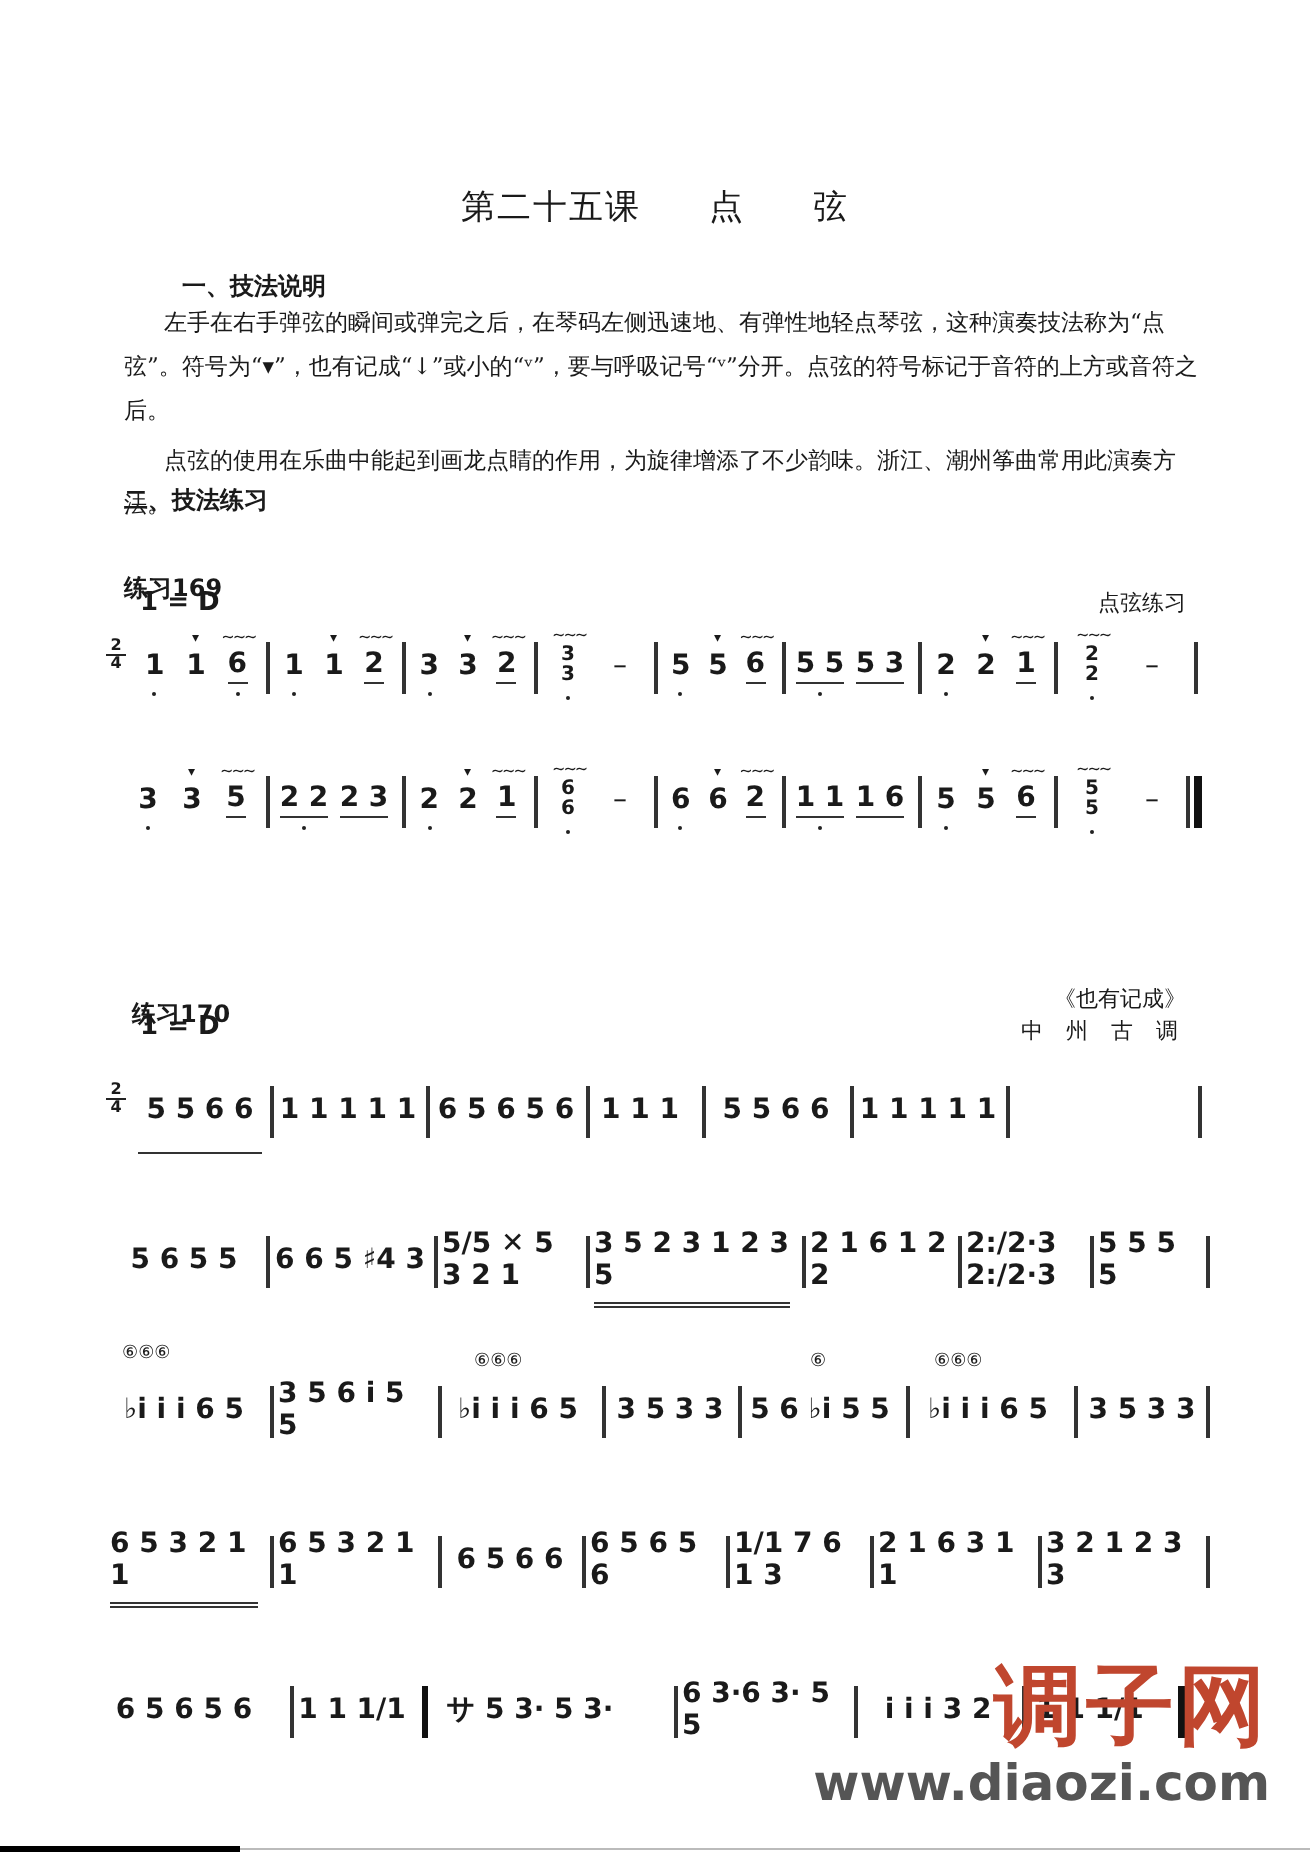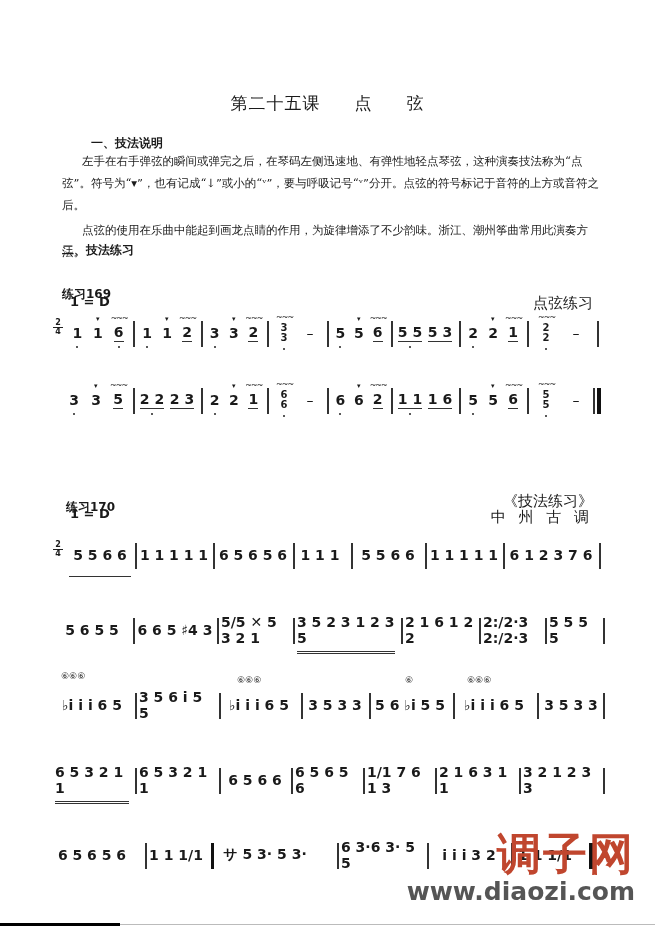--- a/index.html
+++ b/index.html
@@ -6,21 +6,21 @@
   body { width:655px; height:928px; position:relative; overflow:hidden;
          font-family:"DejaVu Serif", serif; color:#1a1a1a; }
   .abs { position:absolute; }
   .title { left:0; width:655px; top:92px; text-align:center; font-size:17px;
            font-family:"DejaVu Sans", sans-serif; letter-spacing:1px; }
   .title .gap { display:inline-block; width:34px; }
   .h2 { font-family:"DejaVu Sans", sans-serif; font-weight:bold; font-size:12px; }
   .para { font-size:11.5px; line-height:22px; left:62px; width:548px; text-indent:20px; }
   .key { font-family:"DejaVu Sans", sans-serif; font-size:12px; }
   .key b { font-weight:bold; font-size:13px; }
-  .right-note { font-size:15px; text-align:right; }
+  .right-note { font-size:11px; text-align:right; }
   .staff { left:55px; width:548px; height:40px; }
   .meter { position:absolute; left:-2px; top:6px; font-family:"DejaVu Sans",sans-serif; font-weight:bold;
            font-size:8px; line-height:8px; text-align:center; width:10px; }
   .meter span { display:block; }
   .meter span:first-child { border-bottom:1px solid #222; }
   .measure { position:absolute; top:0; height:40px; display:flex; align-items:center; justify-content:space-around;
              font-family:"DejaVu Sans", sans-serif; font-weight:bold; font-size:14px; }
   .bar { position:absolute; top:8px; width:1.5px; height:26px; background:#333; }
   .bar.final { width:4px; background:#111; }
   .bar.rep { width:3px; background:#111; }
@@ -150,41 +150,40 @@
   <div class="measure" style="left:476px; width:60px;">
     <span class="note" style="font-size:10px;line-height:10px;"><span class="wavy">~~~</span>5<br>5<i class="dot-below"></i></span>
     <span class="note dash">–</span>
   </div>
   <div class="bar" style="left:538px;"></div>
   <div class="bar final" style="left:542px;"></div>
 </div>
 
 <div class="abs section-label" style="left:66px; top:474px;">练习170</div>
 <div class="abs key" style="left:70px; top:506px;"><b>1 = D</b></div>
-<div class="abs right-note" style="right:62px; top:492px;">《技法练习》</div>
+<div class="abs right-note" style="right:62px; top:492px;">《也有记成》</div>
 <div class="abs right-note" style="right:62px; top:508px; letter-spacing:4px;">中 州 古 调</div>
 
 <div class="abs staff" style="top:535px;">
   <div class="meter">
       <span>2</span>
       <span>4</span>
     </div>
   <div class="measure ul" style="left:14px; width:62px;">5 5 6 6</div>
   <div class="bar" style="left:80px;"></div>
   <div class="measure" style="left:84px; width:70px;">1 1 1 1 1</div>
   <div class="bar" style="left:158px;"></div>
   <div class="measure" style="left:162px; width:72px;">6 5 6 5 6</div>
   <div class="bar" style="left:238px;"></div>
   <div class="measure" style="left:242px; width:46px;">1 1 1</div>
   <div class="bar" style="left:296px;"></div>
   <div class="measure" style="left:300px; width:66px;">5 5 6 6</div>
   <div class="bar" style="left:370px;"></div>
   <div class="measure" style="left:374px; width:70px;">1 1 1 1 1</div>
   <div class="bar" style="left:448px;"></div>
-  <div class="measure" style="left:452px; width:88px;">6 1 2 3 7 6</div>
   <div class="bar" style="left:544px;"></div>
 </div>
 
 <div class="abs staff" style="top:610px;">
   <div class="measure" style="left:0px; width:74px;">5 6 5 5</div>
   <div class="bar" style="left:78px;"></div>
   <div class="measure" style="left:82px; width:76px;">6 6 5 ♯4 3</div>
   <div class="bar" style="left:162px;"></div>
   <div class="measure" style="left:166px; width:68px;">5/5 ✕ 5 3 2 1</div>
   <div class="bar" style="left:238px;"></div>

